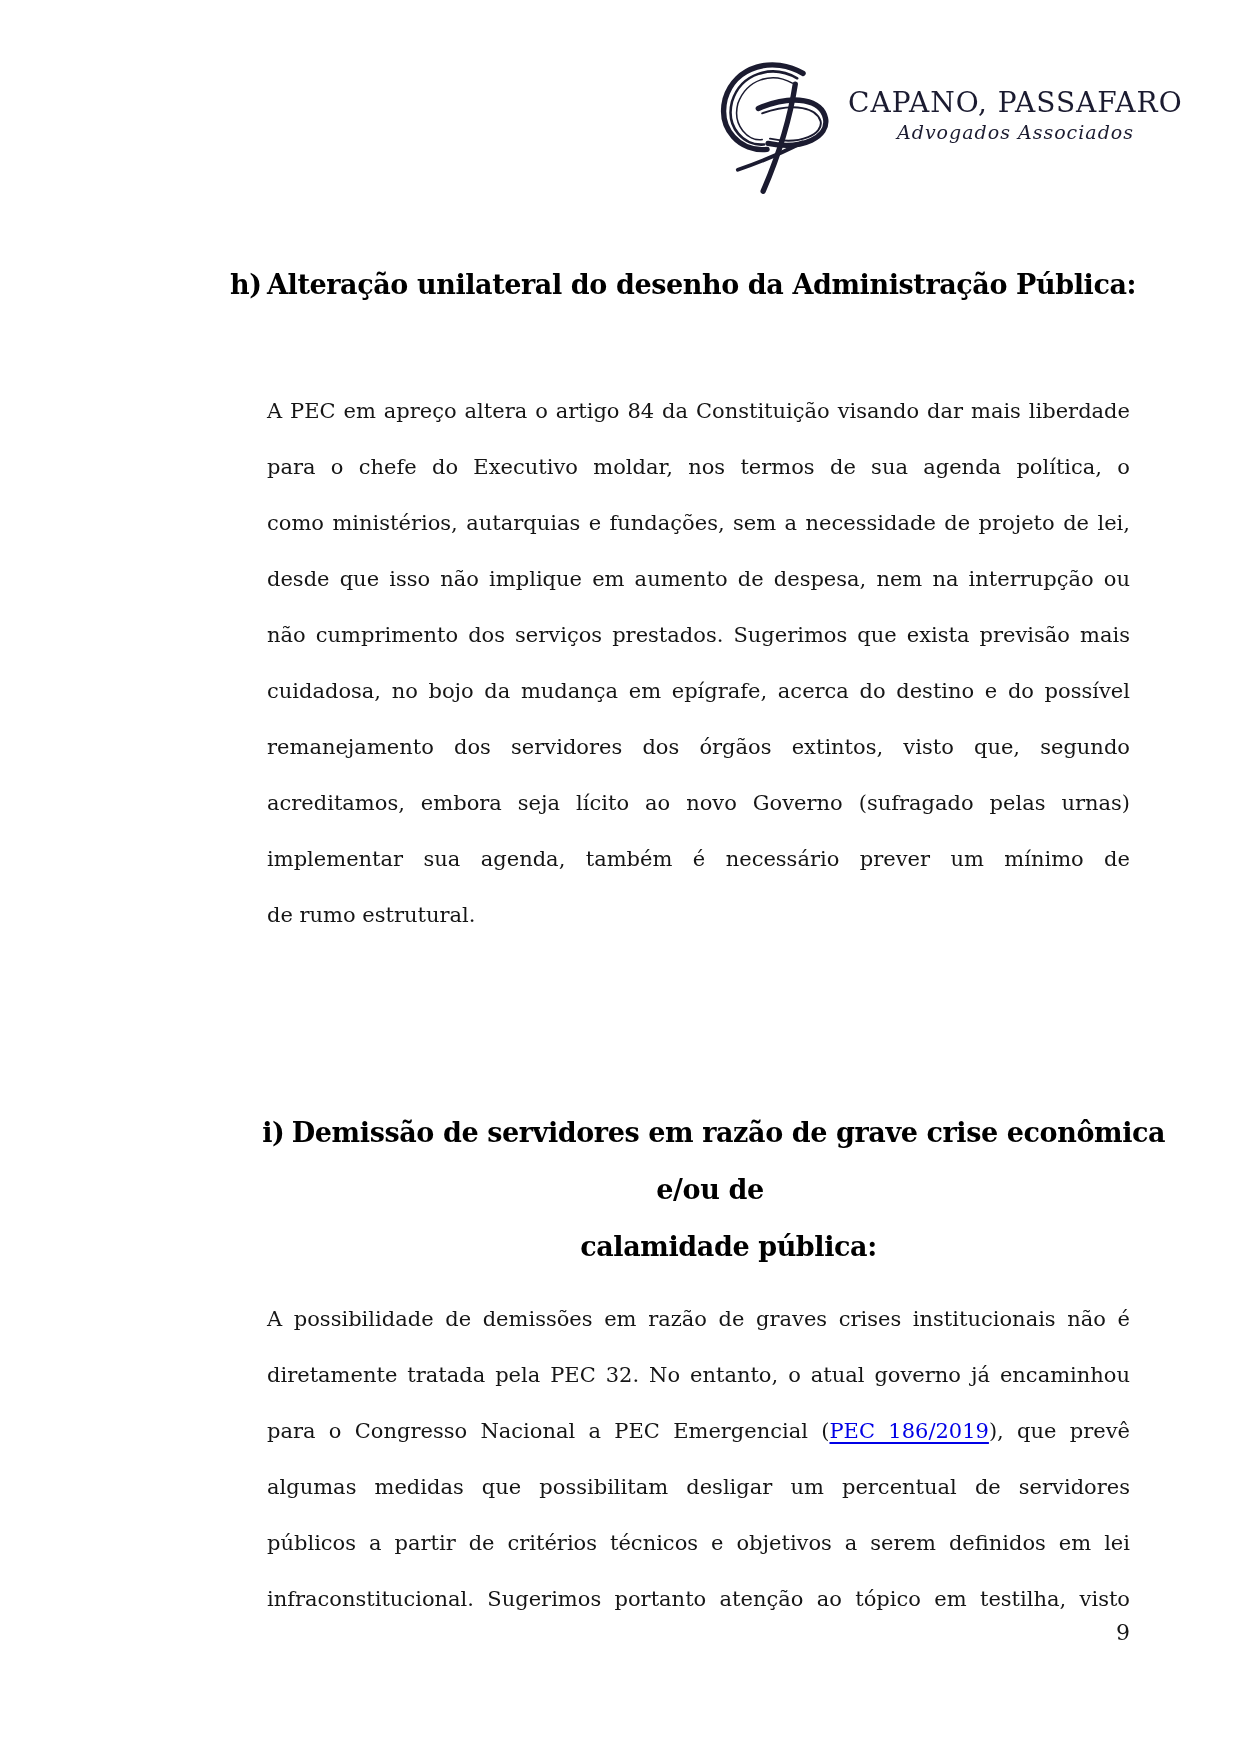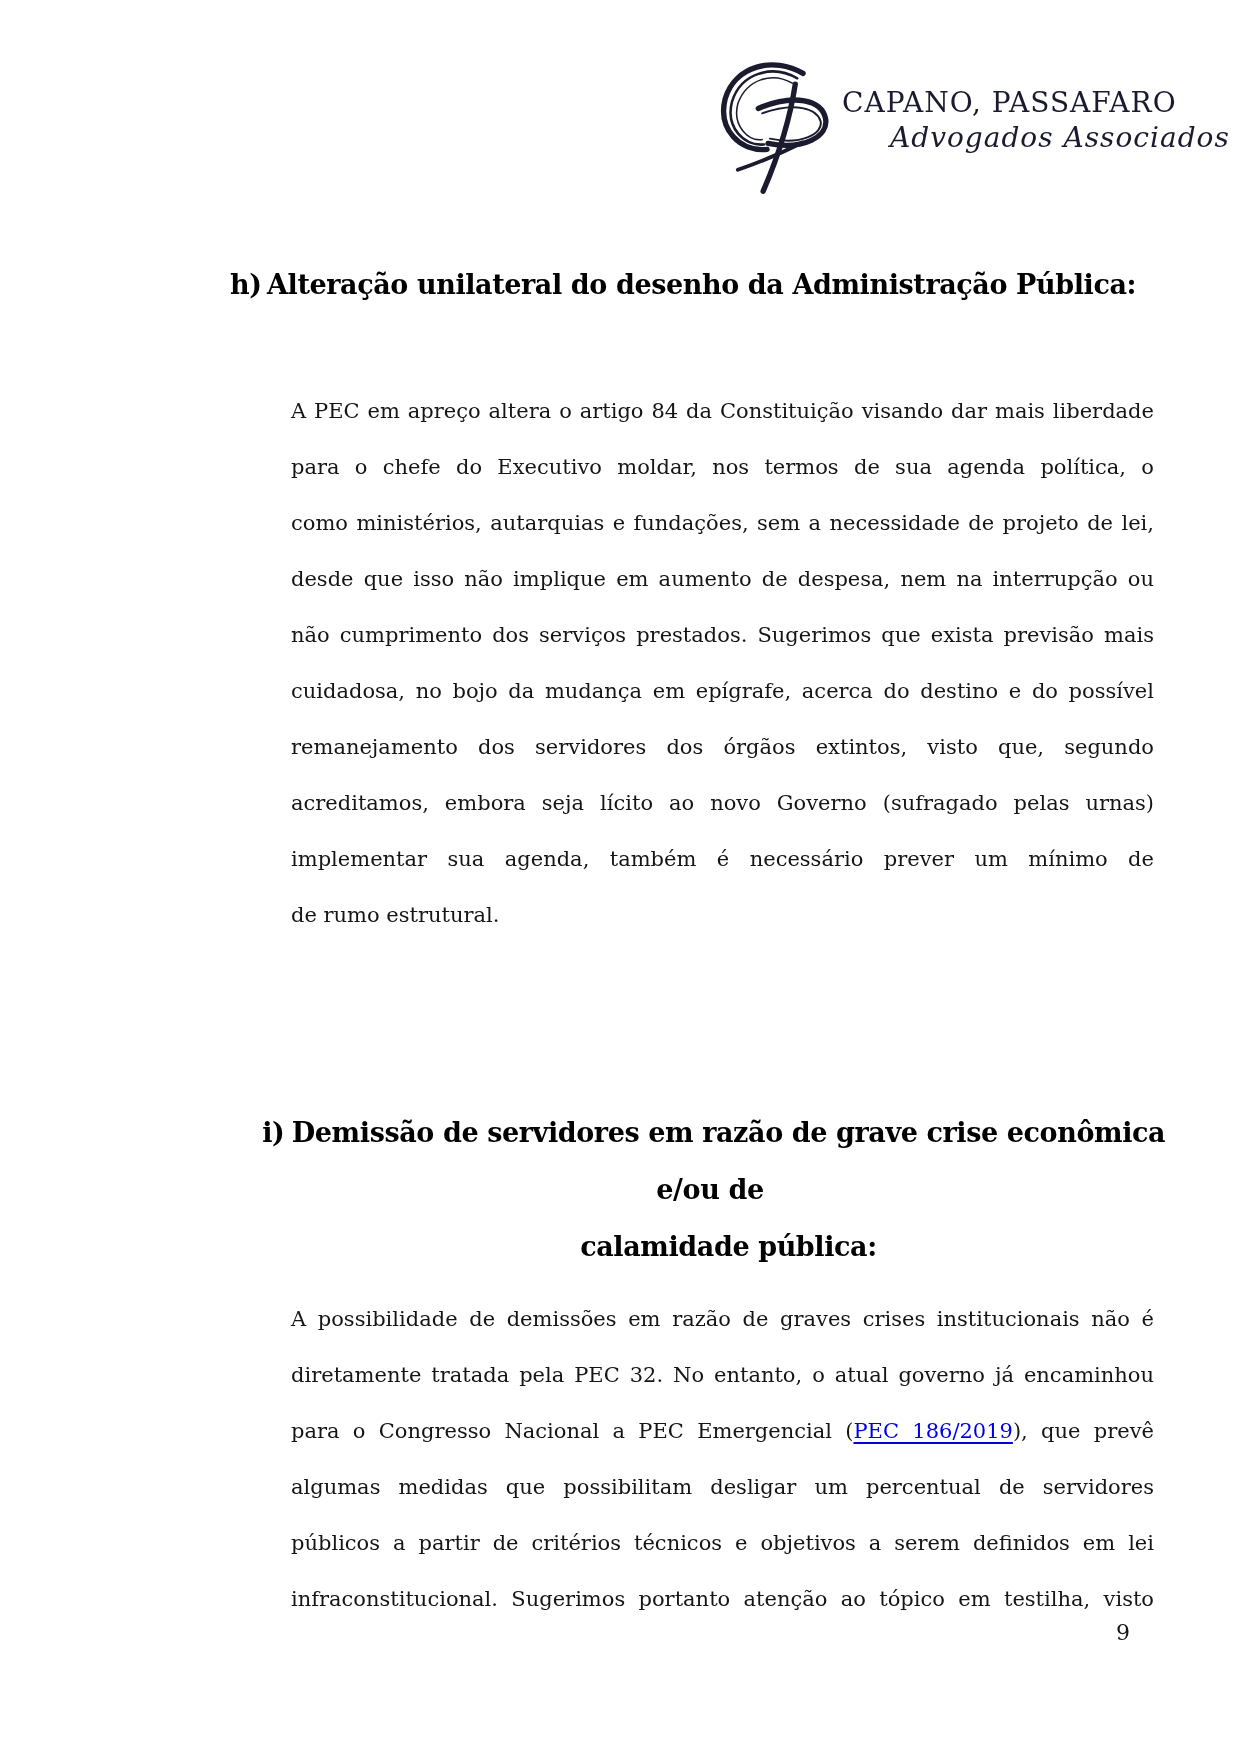--- a/index.html
+++ b/index.html
@@ -9,47 +9,47 @@
     width:1241px; height:1755px;
     background:#ffffff;
     font-family:"DejaVu Serif", serif;
     color:#151515;
     overflow:hidden;
   }
 
   
   .logo { position:absolute; top:50px; left:703px; width:420px; height:150px; }
   .logo-mark { position:absolute; top:2px; left:0; width:132px; height:146px; }
-  .logo-text { position:absolute; top:36px; left:139px; width:287px; }
+  .logo-text { position:absolute; top:36px; left:145px; width:287px; }
   .logo-name {
     font-size:28px; letter-spacing:1px; color:#1b1b30;
     white-space:nowrap; font-family:"DejaVu Serif", serif;
   }
   .logo-subtitle {
     margin-top:2px; text-align:center;
-    font-style:italic; font-size:28px; letter-spacing:1px; color:#1b1b30;
+    font-style:italic; font-size:19px; letter-spacing:1px; color:#1b1b30;
     white-space:nowrap;
     margin-left:48px;
   }
 
   
   .heading {
     position:absolute; left:230px;
     font-weight:bold; color:#000;
     font-size:27px; letter-spacing:-0.4px; line-height:57px;
   }
   .heading .hlabel { display:inline-block; width:37px; }
   .heading-h { top:256px; width:960px; }
   .heading-i { top:1104px; width:960px;text-align:center; }
   .heading-i .cont { padding-left:37px; }
 
   
   .para {
     position:absolute; left:267px; width:863px;
-    font-size:21px; line-height:56px; color:#151515;margin-left:24px;
+    font-size:21px; line-height:56px; color:#151515;
   }
   .para-1 { top:383px; }
   .para-2 { top:1291px; }
   .line { text-align:justify; height:56px; }
   .jl { text-align-last:justify; }
   .doc-link {
     color:#0000e6; text-decoration:underline; cursor:pointer;
     text-underline-offset:4px;
   }
 

